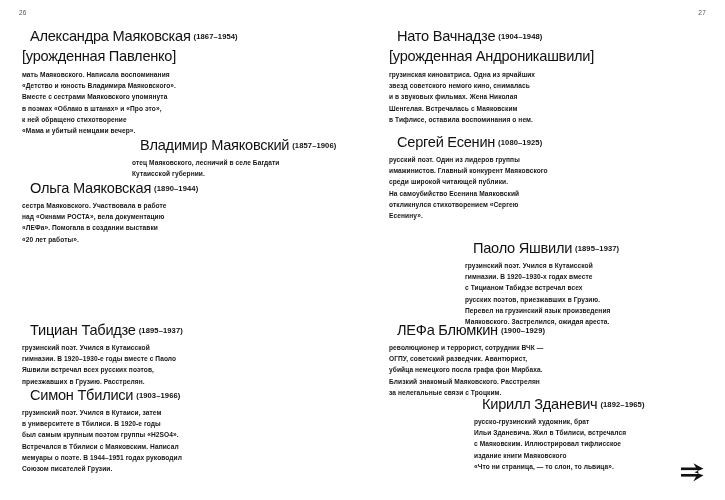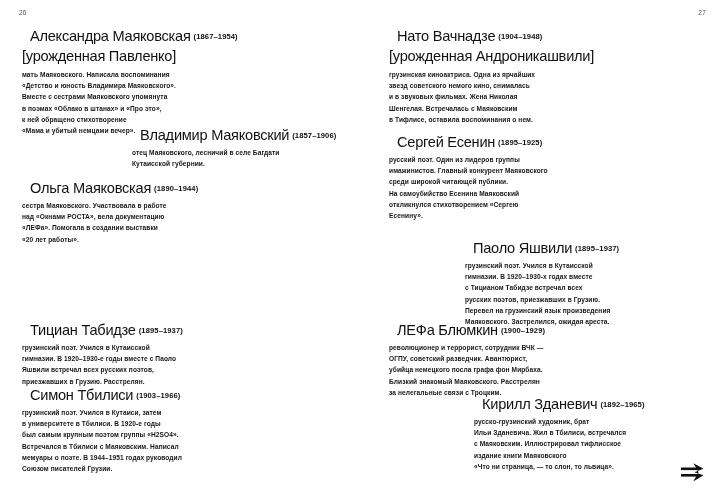--- a/index.html
+++ b/index.html
@@ -75,21 +75,21 @@
     font-weight: 700;
     line-height: 1.72;
     letter-spacing: 0.08px;
     color: #161616;
     white-space: pre-line;
     margin: 0;
   }
 
   
   #e-alexandra { top: 28px;  left: 0px;   width: 320px; }
-  #e-vladimir  { top: 127px; left: 110px; width: 300px; }
+  #e-vladimir  { top: 137px; left: 110px; width: 300px; }
   #e-olga      { top: 180px; left: 0px;   width: 300px; }
   #e-titsian   { top: 322px; left: 0px;   width: 300px; }
   #e-simon     { top: 387px; left: 0px;   width: 300px; }
 
   
   #e-nato      { top: 28px;  left: 0px;   width: 330px; }
   #e-esenin    { top: 134px; left: 0px;   width: 300px; }
   #e-paolo     { top: 240px; left: 76px;  width: 280px; }
   #e-blyumkin  { top: 322px; left: 0px;   width: 300px; }
   #e-zdanevich { top: 396px; left: 85px;  width: 280px; }
@@ -176,21 +176,21 @@
       <div class="entry-name2">[урожденная Андроникашвили]</div>
       <p class="entry-body">грузинская киноактриса. Одна из ярчайших
 звезд советского немого кино, снималась
 и в звуковых фильмах. Жена Николая
 Шенгелая. Встречалась с Маяковским
 в Тифлисе, оставила воспоминания о нем.</p>
     </div>
 
     <div class="entry" id="e-esenin">
       <div class="entry-name">
-        <span>Сергей Есенин</span><span class="dates">(1895–1925)</span>
+        <span>Сергей Есенин</span><span class="dates">(1080–1925)</span>
       </div>
       <p class="entry-body">русский поэт. Один из лидеров группы
 имажинистов. Главный конкурент Маяковского
 среди широкой читающей публики.
 На самоубийство Есенина Маяковский
 откликнулся стихотворением «Сергею
 Есенину».</p>
     </div>
 
     <div class="entry" id="e-paolo">

